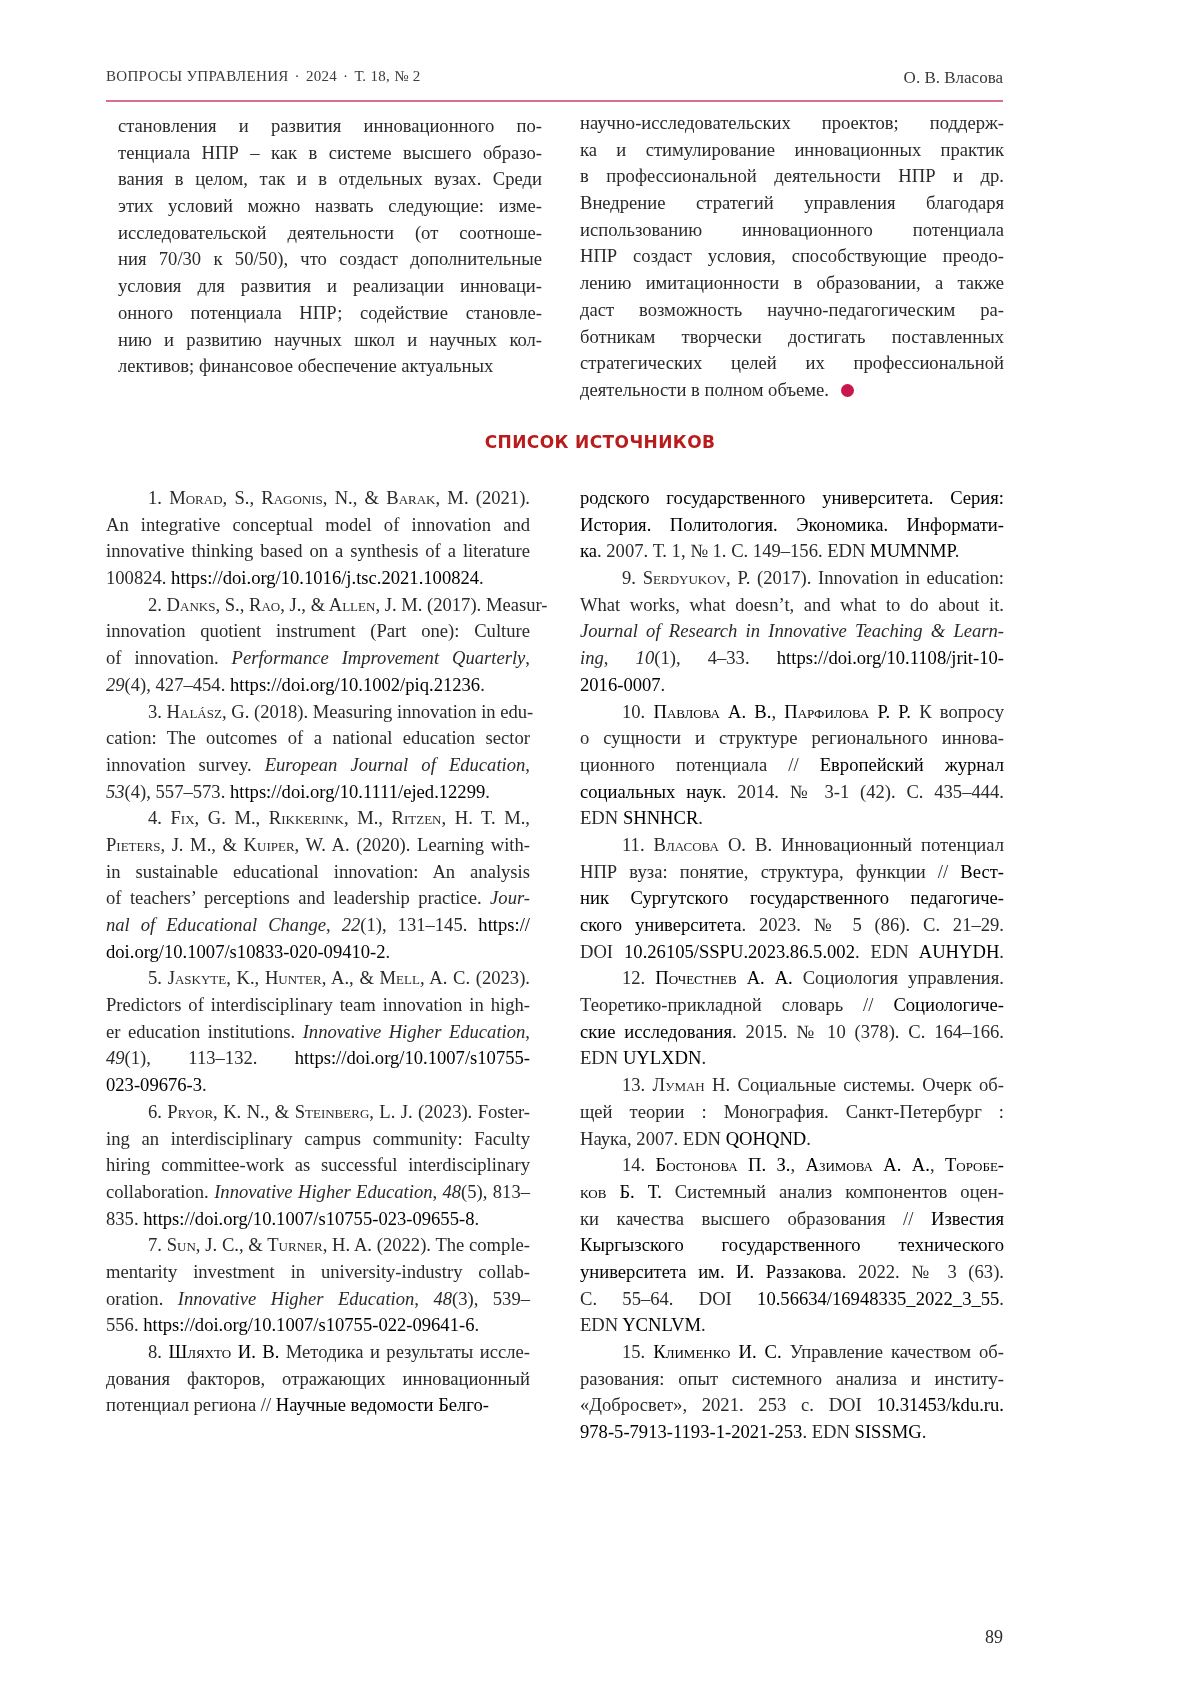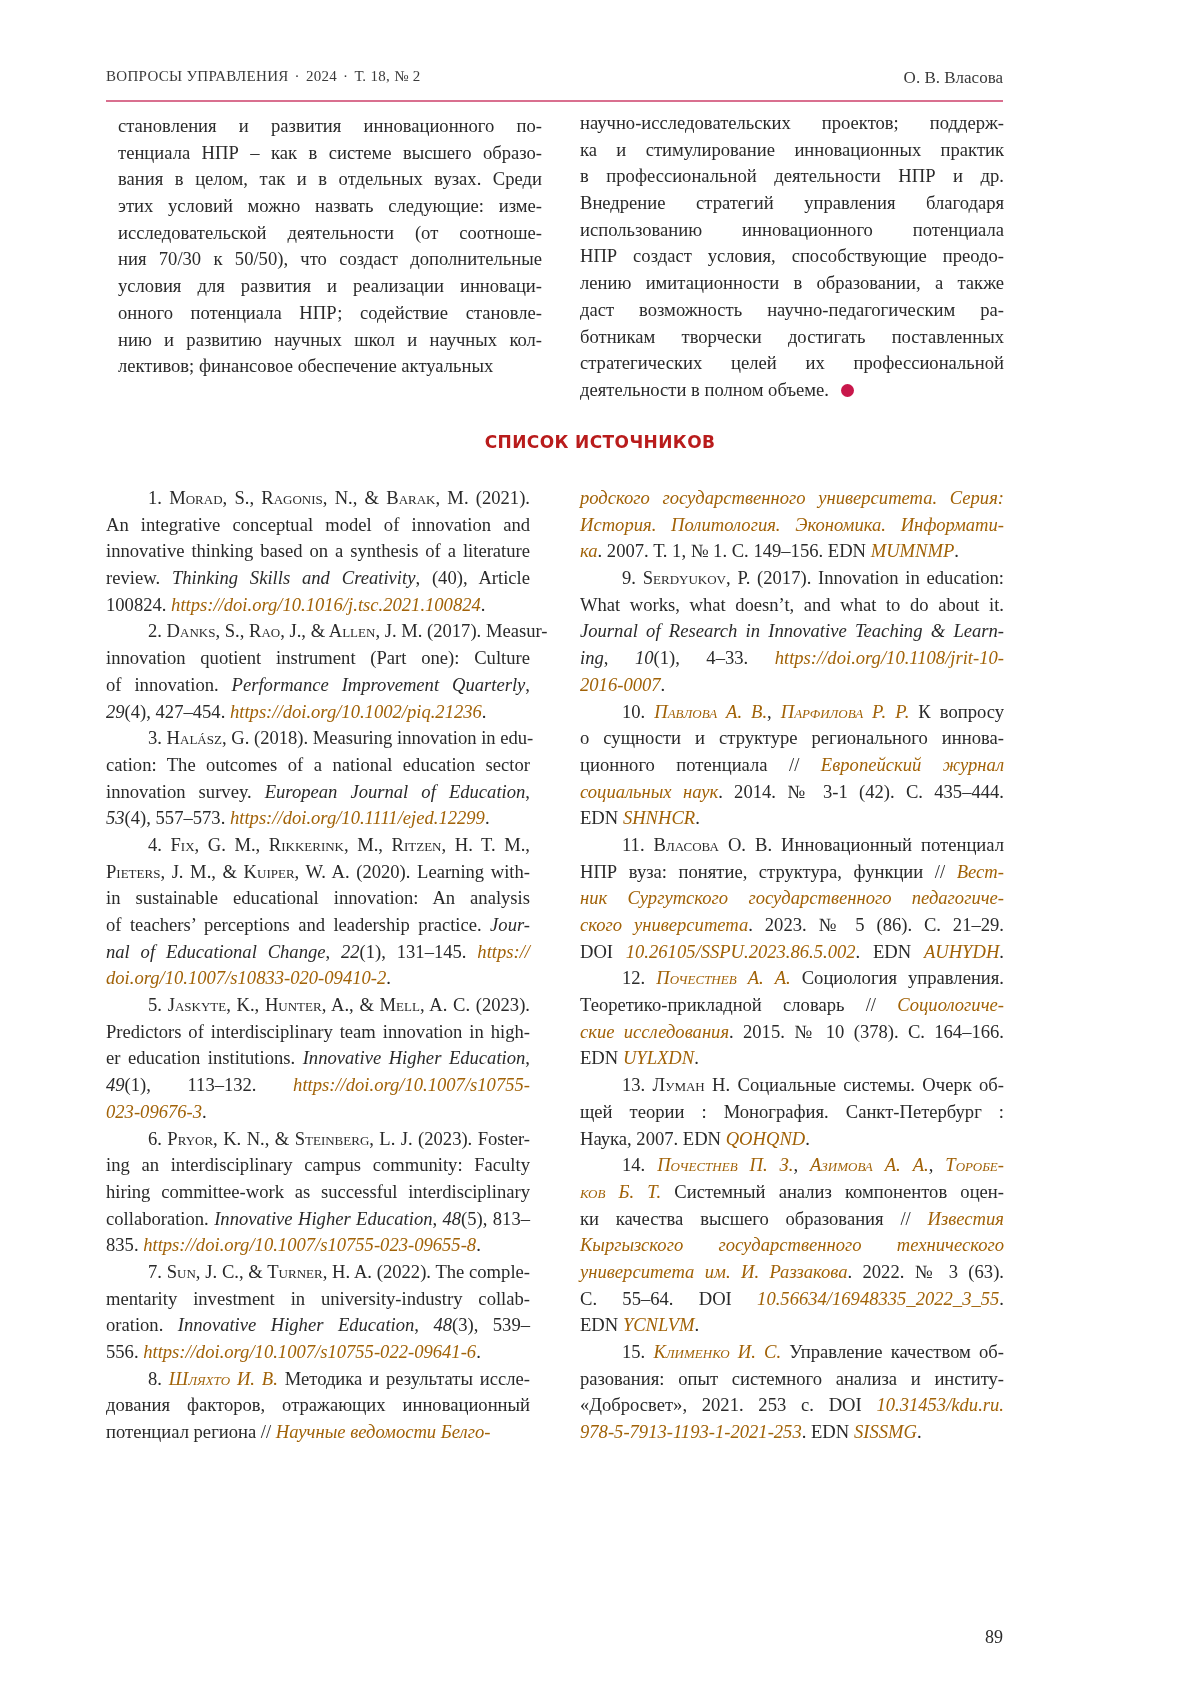--- a/index.html
+++ b/index.html
@@ -14,21 +14,21 @@
   .col .ln { display:block; white-space:nowrap; text-align:justify; text-align-last:justify; height:26.7px; overflow:visible; }
   .col .ln.last { text-align-last:left; }
   .col .ln.ind { padding-left:42px; }
   #body-left { left:106px; top:113px;margin-left:12px; }
   #body-right { left:580px; top:110px; }
   .end-dot { display:inline-block; width:13px; height:13px; border-radius:50%; background:#c8174b; margin-left:12px; vertical-align:-1px; }
   .section-title { position:absolute; left:0; width:1200px; top:432px; text-align:center;
      font-family:"DejaVu Sans", "Liberation Sans", sans-serif; font-weight:bold; font-size:17px; color:#b91c1c; letter-spacing:0.4px; }
   #refs-left { left:106px; top:485px; }
   #refs-right { left:580px; top:485px; }
-  .pink { color:#a16207;font-style:italic; }
+  .pink { color:#000000; }
   .sc { font-variant:small-caps; }
   .it { font-style:italic; }
   .page-num { position:absolute; right:197px; top:1627px; font-size:18px; color:#2a2a2a; }
 </style>
 </head>
 <body>
 
 <div class="header">
   <span class="journal">
     <span>ВОПРОСЫ УПРАВЛЕНИЯ</span><span class="sep">·</span><span>2024</span><span class="sep">·</span><span>Т. 18, № 2</span>
@@ -63,21 +63,20 @@
     <span class="ln last">деятельности в полном объеме.<span class="end-dot"></span></span>
   </div>
 
 <div class="section-title">СПИСОК ИСТОЧНИКОВ</div>
 
 <div class="col" id="refs-left">
     <div>
       <span class="ln ind"><span>1. </span><span class="sc">Morad, S., Ragonis, N., &amp; Barak, M.</span><span> (2021).</span></span>
       <span class="ln"><span>An integrative conceptual model of innovation and</span></span>
       <span class="ln"><span>innovative thinking based on a synthesis of a literature</span></span>
-      <span class="ln"><span>review. </span><span class="it">Thinking Skills and Creativity</span><span>, (40), Article</span></span>
       <span class="ln last"><span>100824. </span><span class="pink">https://doi.org/10.1016/j.tsc.2021.100824</span><span>.</span></span>
     </div>
     <div>
       <span class="ln ind"><span>2. </span><span class="sc">Danks, S., Rao, J., &amp; Allen, J. M.</span><span> (2017). Measur-</span></span>
       <span class="ln"><span>innovation quotient instrument (Part one): Culture</span></span>
       <span class="ln"><span>of innovation. </span><span class="it">Performance Improvement Quarterly</span><span>,</span></span>
       <span class="ln last"><span class="it">29</span><span>(4), 427–454. </span><span class="pink">https://doi.org/10.1002/piq.21236</span><span>.</span></span>
     </div>
     <div>
       <span class="ln ind"><span>3. </span><span class="sc">Halász, G.</span><span> (2018). Measuring innovation in edu-</span></span>
@@ -151,21 +150,21 @@
       <span class="ln"><span>Теоретико-прикладной словарь // </span><span class="pink">Социологиче-</span></span>
       <span class="ln"><span class="pink">ские исследования</span><span>. 2015. № 10 (378). С. 164–166.</span></span>
       <span class="ln last"><span>EDN </span><span class="pink">UYLXDN</span><span>.</span></span>
     </div>
     <div>
       <span class="ln ind"><span>13. </span><span class="sc">Луман Н.</span><span> Социальные системы. Очерк об-</span></span>
       <span class="ln"><span>щей теории : Монография. Санкт-Петербург :</span></span>
       <span class="ln last"><span>Наука, 2007. EDN </span><span class="pink">QOHQND</span><span>.</span></span>
     </div>
     <div>
-      <span class="ln ind"><span>14. </span><span class="sc pink">Почестнев П. З.</span><span>, </span><span class="sc pink">Азимова А. А.</span><span>, </span><span class="sc pink">Торобе-</span></span>
+      <span class="ln ind"><span>14. </span><span class="sc pink">Бостонова П. З.</span><span>, </span><span class="sc pink">Азимова А. А.</span><span>, </span><span class="sc pink">Торобе-</span></span>
       <span class="ln"><span class="sc pink">ков Б. Т.</span><span> Системный анализ компонентов оцен-</span></span>
       <span class="ln"><span>ки качества высшего образования // </span><span class="pink">Известия</span></span>
       <span class="ln"><span class="pink">Кыргызского государственного технического</span></span>
       <span class="ln"><span class="pink">университета им. И. Раззакова</span><span>. 2022. № 3 (63).</span></span>
       <span class="ln"><span>С. 55–64. DOI </span><span class="pink">10.56634/16948335_2022_3_55</span><span>.</span></span>
       <span class="ln last"><span>EDN </span><span class="pink">YCNLVM</span><span>.</span></span>
     </div>
     <div>
       <span class="ln ind"><span>15. </span><span class="sc pink">Клименко И. С.</span><span> Управление качеством об-</span></span>
       <span class="ln"><span>разования: опыт системного анализа и институ-</span></span>

